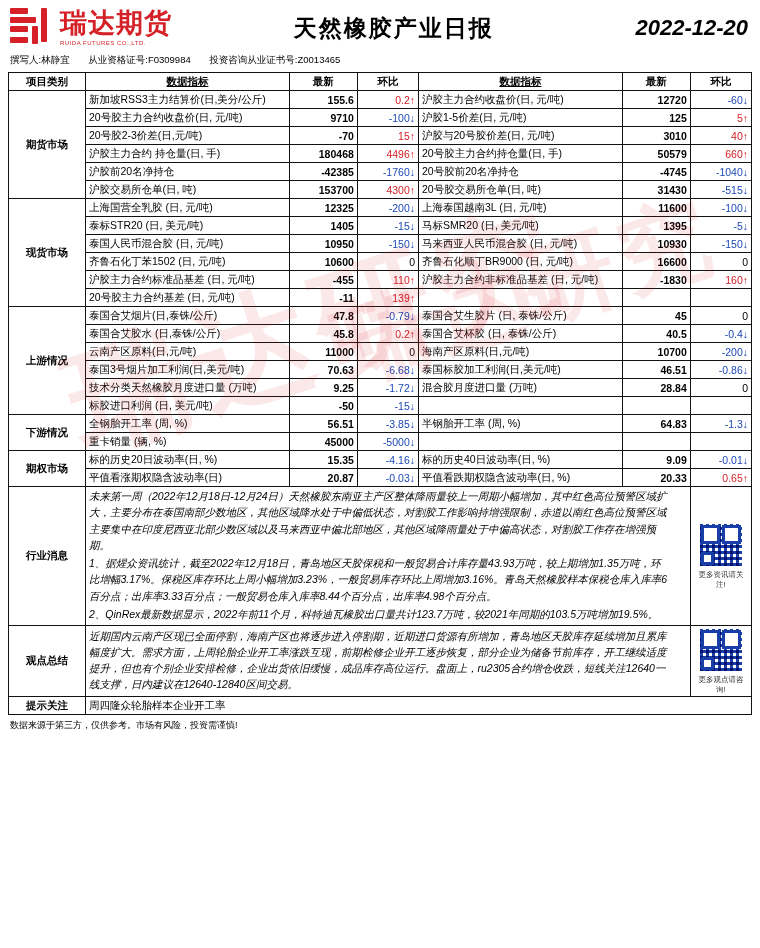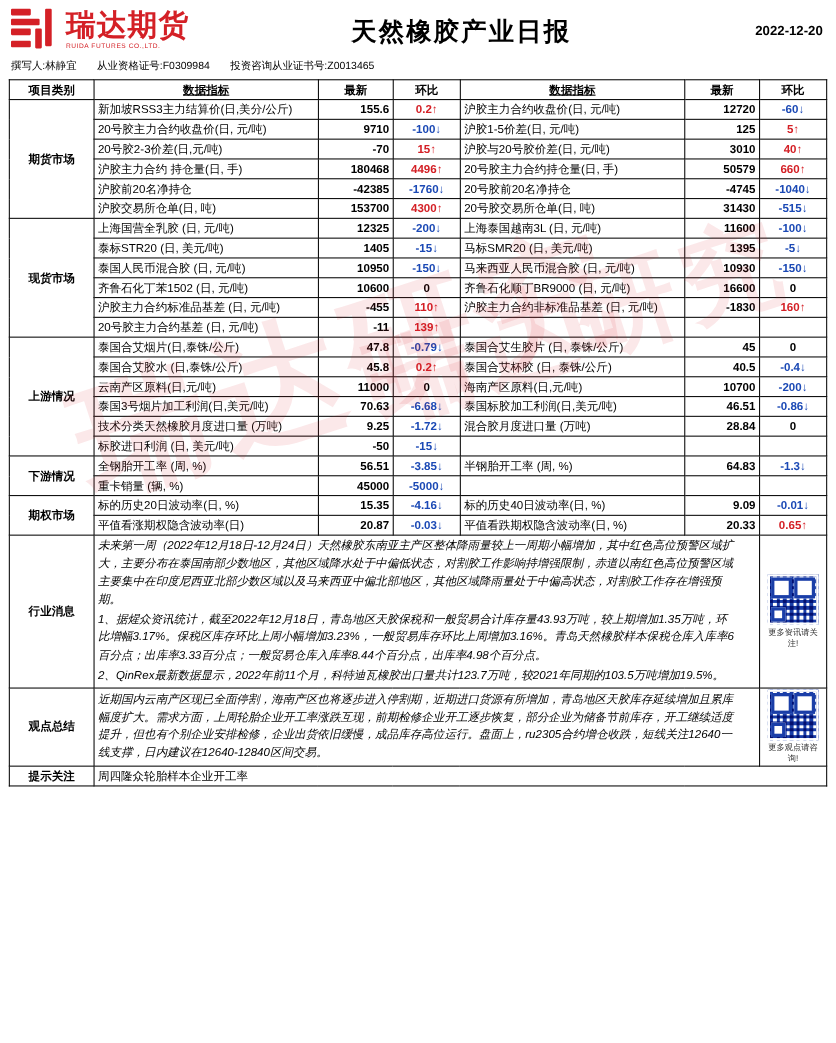--- a/index.html
+++ b/index.html
@@ -26,21 +26,21 @@
     font-size: 27px; font-weight: bold; color: #d42026;
     letter-spacing: 1px; line-height: 1;
   }
   .logo-text-en {
     font-size: 6px; color: #d42026; letter-spacing: .5px; margin-top: 3px;
   }
   .doc-title {
     font-size: 23px; font-weight: bold; letter-spacing: 2px;
     flex: 1; text-align: center; margin-left: -20px; font-family: Liberation Serif, serif;
   }
-  .doc-date { font-size: 12px; font-weight: bold; }
+  .doc-date { font-size: 22px; font-weight: bold; font-style: italic; }
 
   .byline {
     font-size: 9.5px; padding: 2px 0 5px 10px; color: #000;
   }
   .byline span { margin-right: 16px; }
 
   
   table.main {
     width: 744px; margin: 0 8px; border-collapse: collapse;
     table-layout: fixed;
@@ -59,21 +59,21 @@
   th.cat { width: 68px; }
   th.ind { width: 180px; text-decoration: underline; }
   th.new { width: 60px; }
   th.chg { width: 54px; }
 
   td.cat {
     text-align: center; font-weight: bold; font-size: 12px;
   }
   td.ind { text-align: left; padding-left: 4px; }
   td.num { text-align: right; font-weight: bold; padding-right: 6px; }
-  td.chg { text-align: center; font-weight: bold; padding-right: 4px; }
+  td.chg { text-align: right; font-weight: normal; padding-right: 4px; }
   .up { color: #d42026; }
   .down { color: #1b49b5; }
   .flat { color: #000; }
 
   td.textblock {
     text-align: left; vertical-align: top;
     font-size: 11px; line-height: 1.55; padding: 5px 6px;
   }
   td.textblock p { margin: 0 16px 2px 0; text-indent: 0; font-style: italic; }
 
@@ -373,13 +373,14 @@
             <div class="qr-cap">更多观点请咨询!</div>
           </td>
         </tr>
         <tr>
           <td class="cat">提示关注</td>
           <td class="tip" colspan="6">周四隆众轮胎样本企业开工率</td>
         </tr>
       </tbody>
   </table>
 
+  <div class="footer">数据来源于第三方，仅供参考。市场有风险，投资需谨慎!</div>
 </div>
 
 </body></html>

